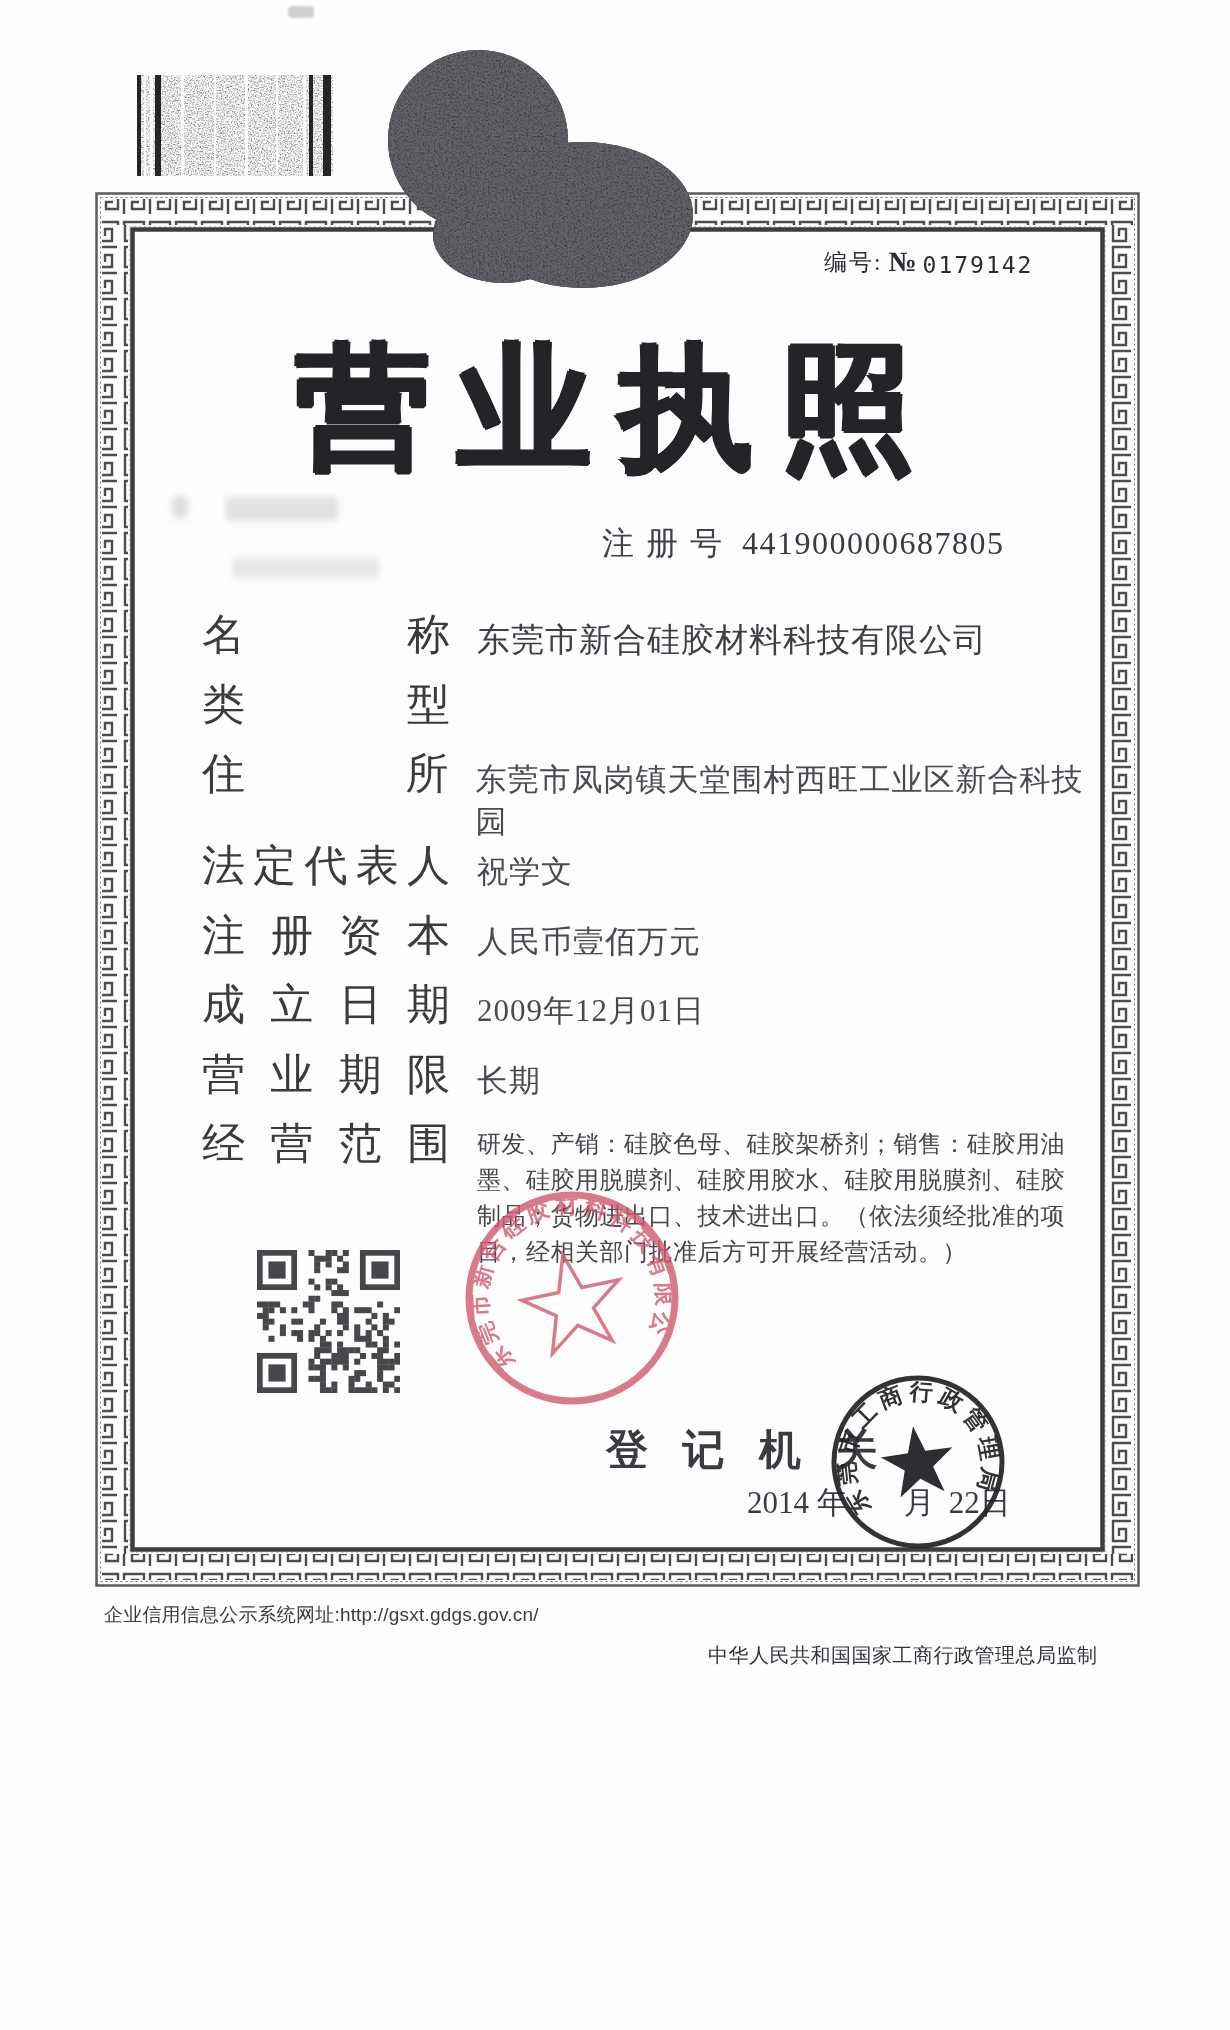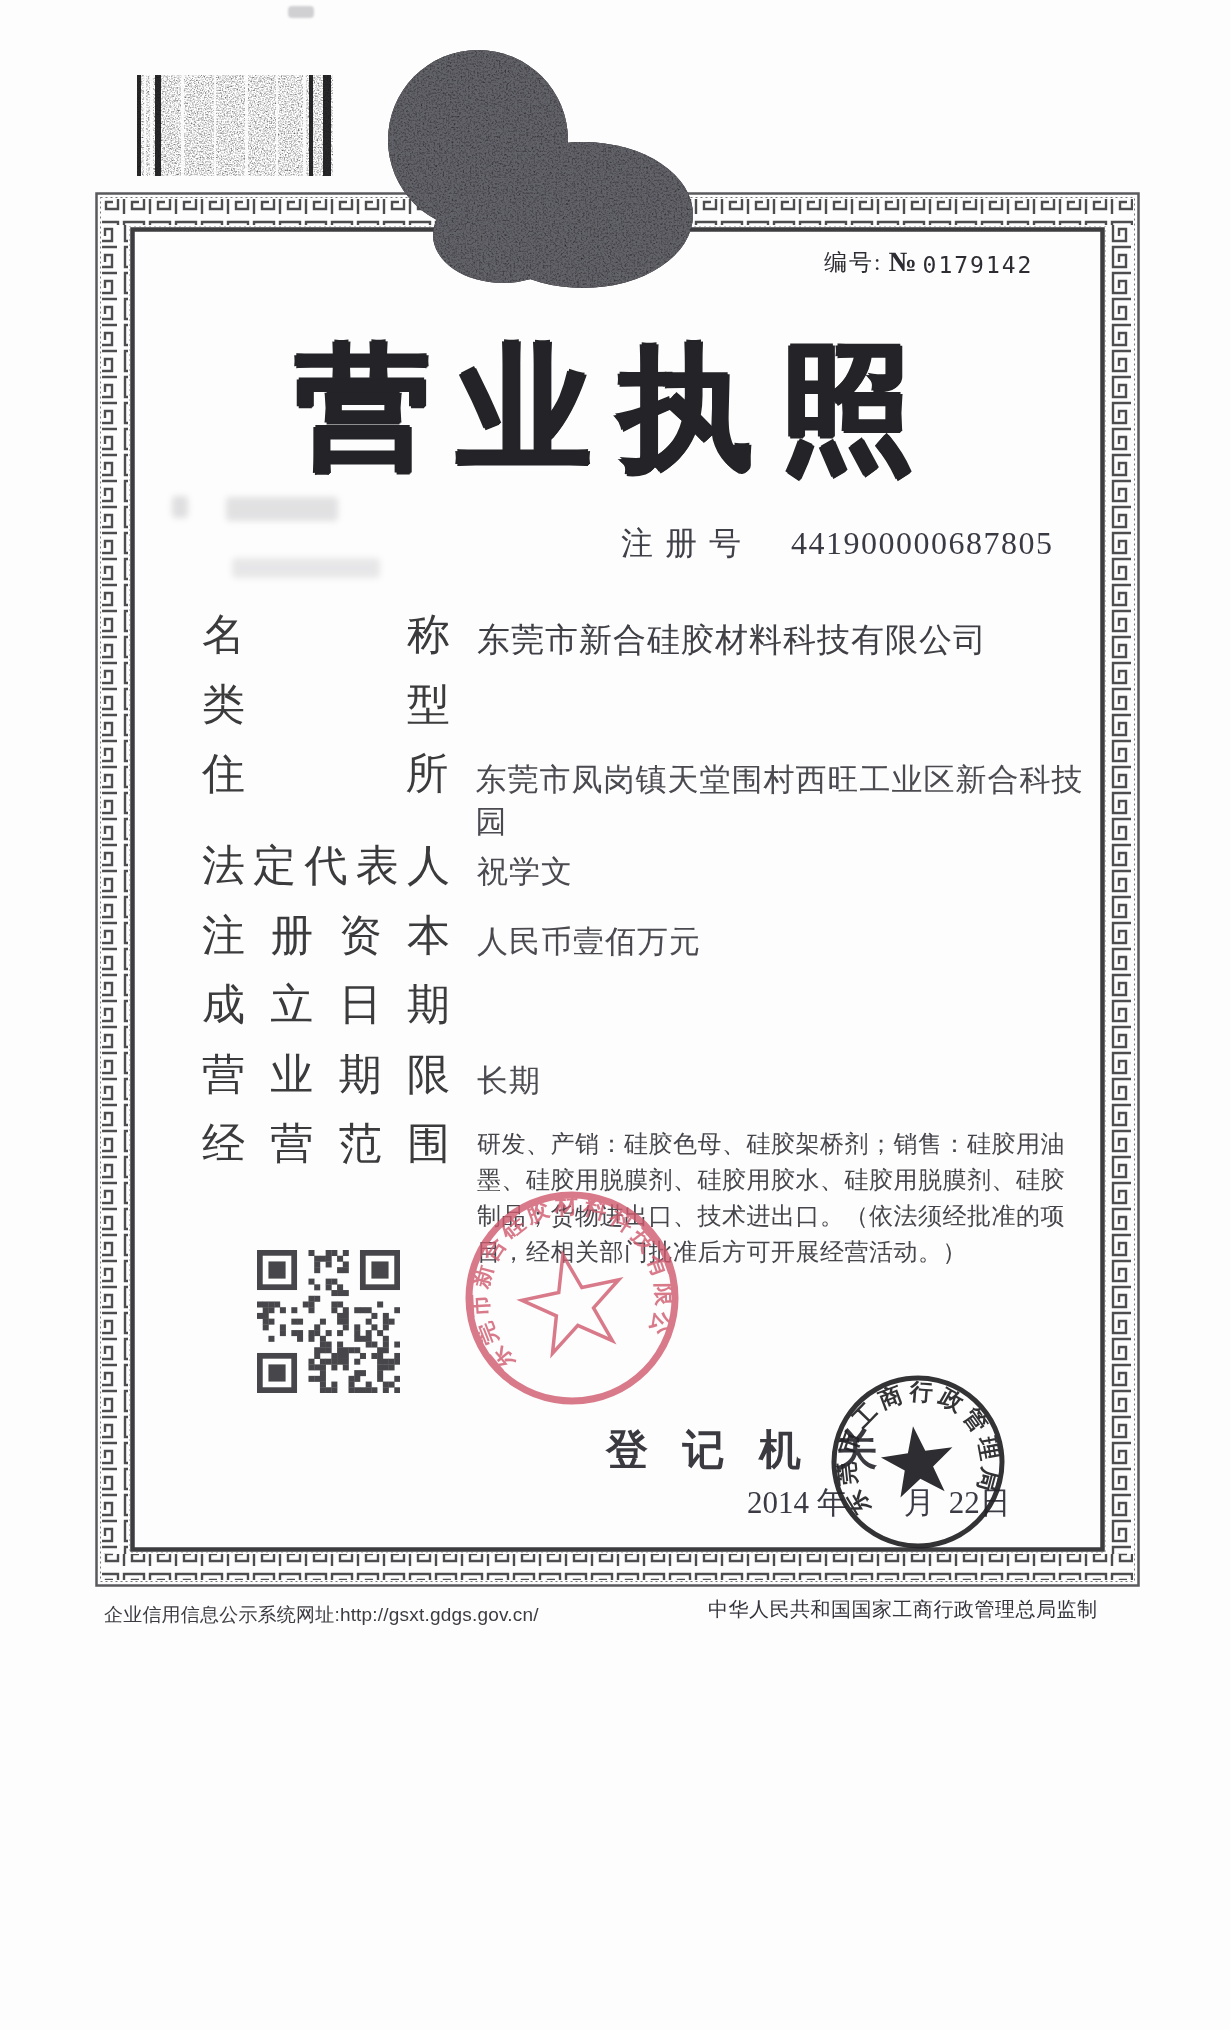--- a/index.html
+++ b/index.html
@@ -21,21 +21,21 @@
   .serial-label{font-size:23px;letter-spacing:2px;}
   .serial-symbol{font-size:28px;font-weight:bold;font-family:"Liberation Serif",serif;}
   .serial-number{font-size:23px;font-family:"DejaVu Sans Mono","Liberation Mono",monospace;letter-spacing:2px;}
   
   .title-row{left:296px;top:342px;width:618px;display:flex;justify-content:space-between;z-index:2;}
   .title-char{
     font-size:134px;line-height:1;font-weight:900;color:#242428;
     text-shadow:2px 0 currentColor,-2px 0 currentColor,0 2px currentColor,0 -2px currentColor,1px 1px currentColor;
   }
   
-  .reg-row{left:621px;top:522px;display:flex;align-items:baseline;gap:48px;z-index:2;}
+  .reg-row{left:602px;top:522px;display:flex;align-items:baseline;gap:18px;z-index:2;}
   .reg-label{font-size:32px;color:#41414a;letter-spacing:2px;}
   .reg-value{font-size:32px;color:#3a3a44;letter-spacing:1.5px;font-family:"Liberation Serif",serif;}
   
   .fields{left:202px;top:612px;width:910px;z-index:2;}
   .frow{display:flex;align-items:flex-start;min-height:69.5px;}
   .flabel{width:248px;display:flex;justify-content:space-between;font-size:43px;line-height:1.08;color:#3b3b3d;font-weight:500;}
   .fvalue{margin-left:27px;font-size:31px;color:#4a4a50;padding-top:8px;letter-spacing:1px;}
   .frow-0 .fvalue{font-size:33px;color:#3f3f46;padding-top:6px;}
   .frow-7 .fvalue{font-size:24px;width:606px;line-height:1.5;padding-top:5px;letter-spacing:0.5px;color:#45454b;}
   
@@ -45,21 +45,21 @@
   
   .authority{left:606px;top:1422px;font-size:42px;letter-spacing:12px;color:#3a3a40;font-weight:600;z-index:2;}
   .date-line{left:747px;top:1482px;font-size:31px;color:#3b3b45;z-index:2;display:flex;align-items:baseline;}
   .date-month{margin-left:56px;}
   .date-day{margin-left:14px;}
   
   .seal-black{left:828px;top:1372px;z-index:4;opacity:0.92;}
   
   .footer-left{left:104px;top:1602px;font-size:19px;color:#3c3c42;z-index:2;
     font-family:Liberation Sans, sans-serif;letter-spacing:0.2px;}
-  .footer-right{left:708px;top:1596px;font-size:20px;color:#34343c;letter-spacing:0.5px;z-index:2;}
+  .footer-right{left:708px;top:1642px;font-size:20px;color:#34343c;letter-spacing:0.5px;z-index:2;}
   
   .smudge{background:#9a9aa0;filter:blur(3px);opacity:0.28;z-index:1;border-radius:4px;}
   .sm1{left:226px;top:497px;width:112px;height:24px;}
   .sm2{left:232px;top:558px;width:148px;height:20px;opacity:0.22;}
   .sm3{left:288px;top:6px;width:26px;height:12px;opacity:0.45;filter:blur(1px);}
   .sm4{left:172px;top:496px;width:16px;height:22px;opacity:0.3;}
 </style>
 </head>
 <body>
 
@@ -184,20 +184,21 @@
       </div>
       <div class="fvalue">人民币壹佰万元</div>
     </div>
     <div class="frow frow-5">
       <div class="flabel">
         <span>成</span>
         <span>立</span>
         <span>日</span>
         <span>期</span>
       </div>
+      <div class="fvalue">2009年12月01日</div>
     </div>
     <div class="frow frow-6">
       <div class="flabel">
         <span>营</span>
         <span>业</span>
         <span>期</span>
         <span>限</span>
       </div>
       <div class="fvalue">长期</div>
     </div>

